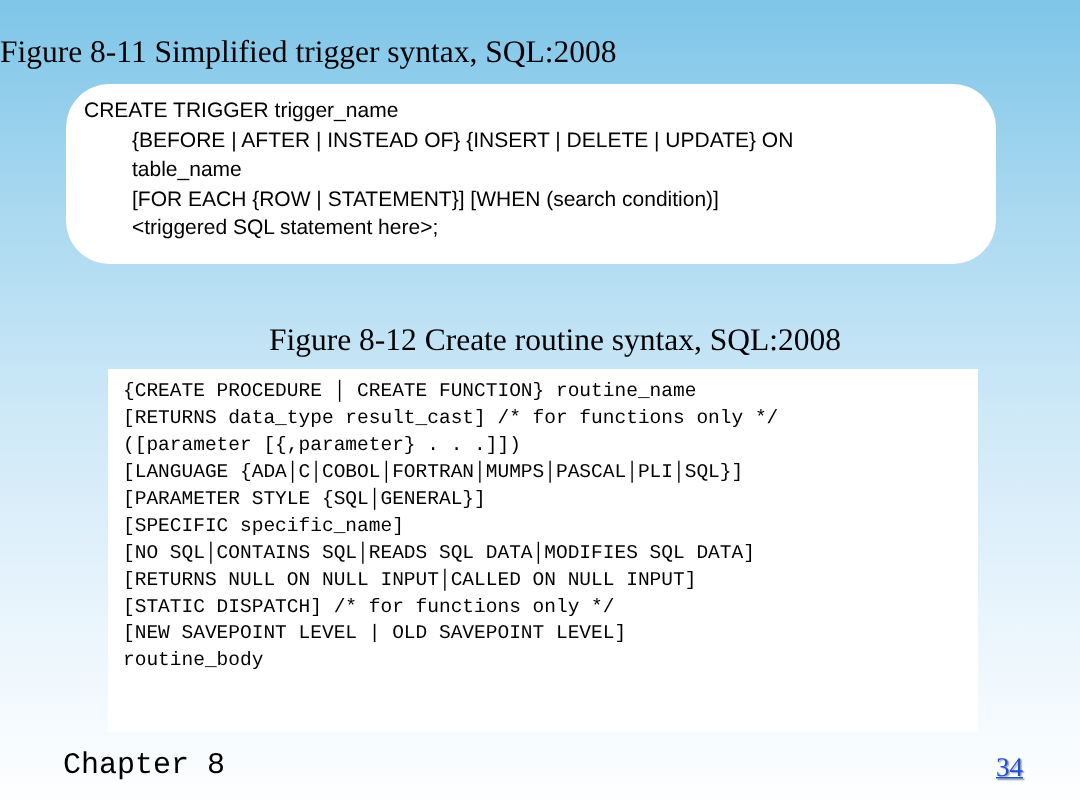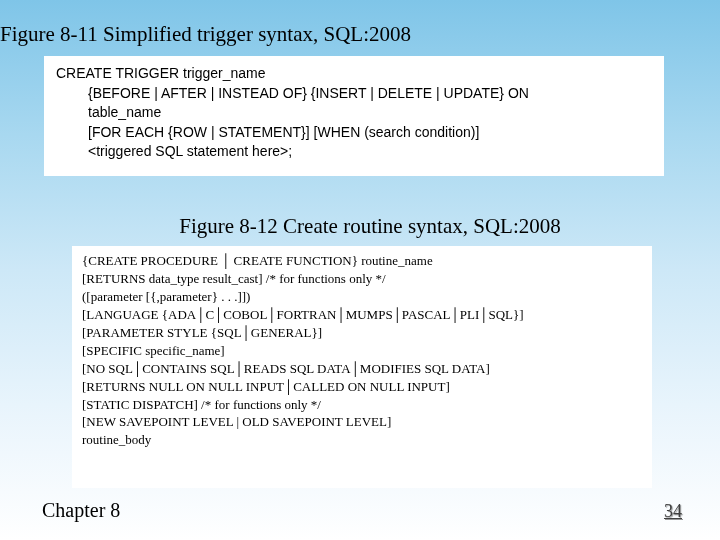--- a/index.html
+++ b/index.html
@@ -35,48 +35,50 @@
     top: 56px;
     left: 44px;
     width: 620px;
     height: 120px;
     background: #ffffff;
     padding: 8px 12px;
     font-family: Arial, Helvetica, sans-serif;
     font-size: 14px;
     line-height: 1.4;
     color: #000;
+    border-radius: 29px;
   }
   .codebox2 {
     position: absolute;
     top: 246px;
     left: 72px;
     width: 580px;
     height: 242px;
     background: #ffffff;
     padding: 6px 10px;
-    font-family: Liberation Serif, serif;
+    font-family: Liberation Mono, monospace;
     font-size: 13px;
     line-height: 1.38;
     color: #000;
   }
   .indent1 { margin-left: 32px; }
   .footer-left {
     position: absolute;
     bottom: 18px;
     left: 42px;
     font-size: 20px;
     color: #000;
+    font-family: Liberation Mono, monospace;
   }
   .footer-right {
     position: absolute;
     bottom: 18px;
     right: 38px;
     font-size: 18px;
-    color: #404040;
+    color: #1d4ed8;
     text-decoration: underline;
     text-shadow: 1px 1px 1px rgba(0,0,0,0.4);
   }
 </style>
 </head>
 <body>
 
 <div class="caption1">Figure 8-11 Simplified trigger syntax, SQL:2008</div>
 
 <div class="codebox1">

